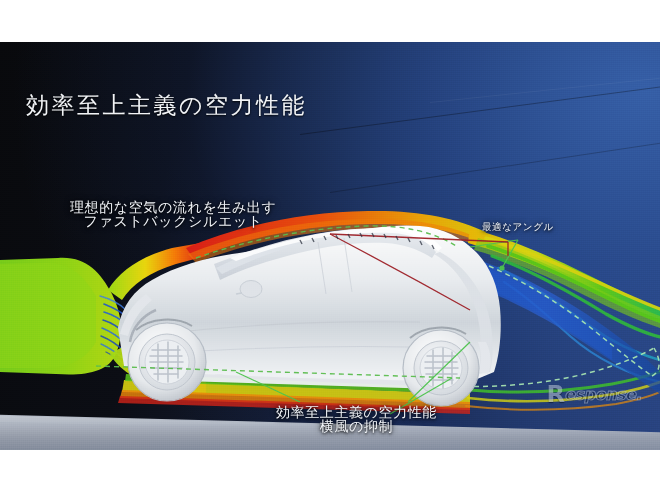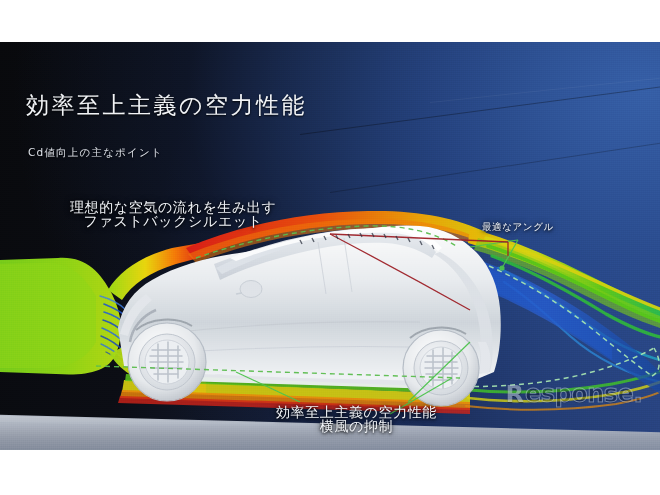--- a/index.html
+++ b/index.html
@@ -71,23 +71,24 @@
     position:absolute;right:18px;bottom:44px;
     display:flex;align-items:center;gap:1px;
     opacity:.55;
   }
   .wm-r{
     font-size:23px;font-weight:bold;color:#b9c4d6;
     text-shadow:0 1px 1px rgba(0,0,0,.8);line-height:1;
     transform:scaleX(1.05);
   }
   .wm-txt{
-    font-size:24px;font-weight:bold;letter-spacing:-.5px;line-height:1;
+    font-size:16px;font-weight:bold;letter-spacing:-.5px;line-height:1;
     color:transparent;-webkit-text-stroke:1px rgba(196,207,224,.85);
     text-shadow:0 1px 1px rgba(0,0,0,.5);
+    font-style:italic;
   }
 </style>
 </head>
 <body>
 
 <div class="page">
 
   <div class="slide">
 
     <div class="seam s1"></div>
@@ -337,21 +338,20 @@
           <path d="M408,196 L410,200"></path>
         <path d="M420,199 L422,203"></path>
           <path d="M432,203 L434,207"></path>
       </g>
     </svg>
 
     <div class="floor"></div>
     <div class="floor-hi"></div>
 
     <div class="title">効率至上主義の空力性能</div>
-    <div class="subtitle">Cd値向上の主なポイント</div>
 
     <div class="callout left">理想的な空気の流れを生み出す
 ファストバックシルエット</div>
     <div class="callout right">最適なアングル</div>
     <div class="callout bottom">効率至上主義の空力性能
 横風の抑制</div>
 
     <div class="watermark">
       <span class="wm-r">R</span>
       <span class="wm-txt">esponse.</span>

